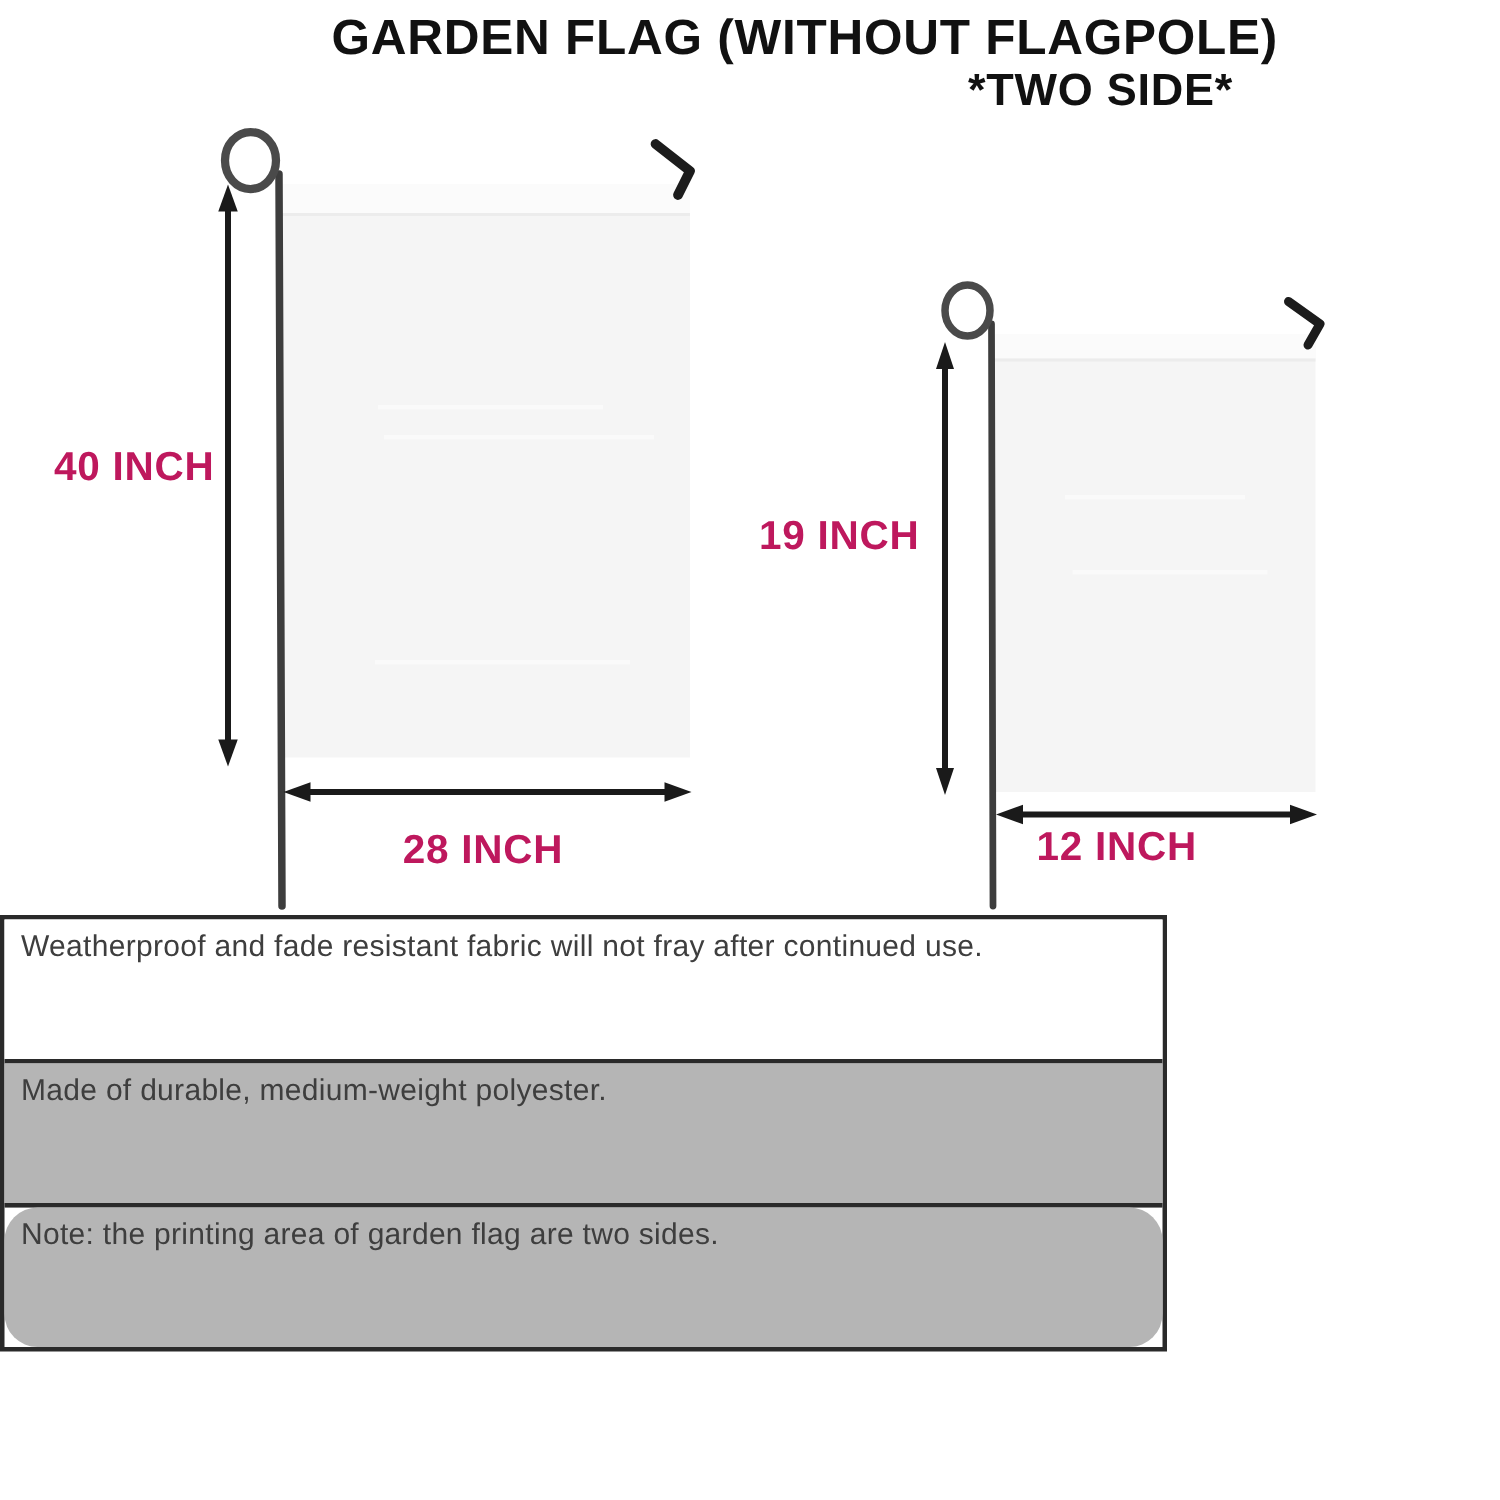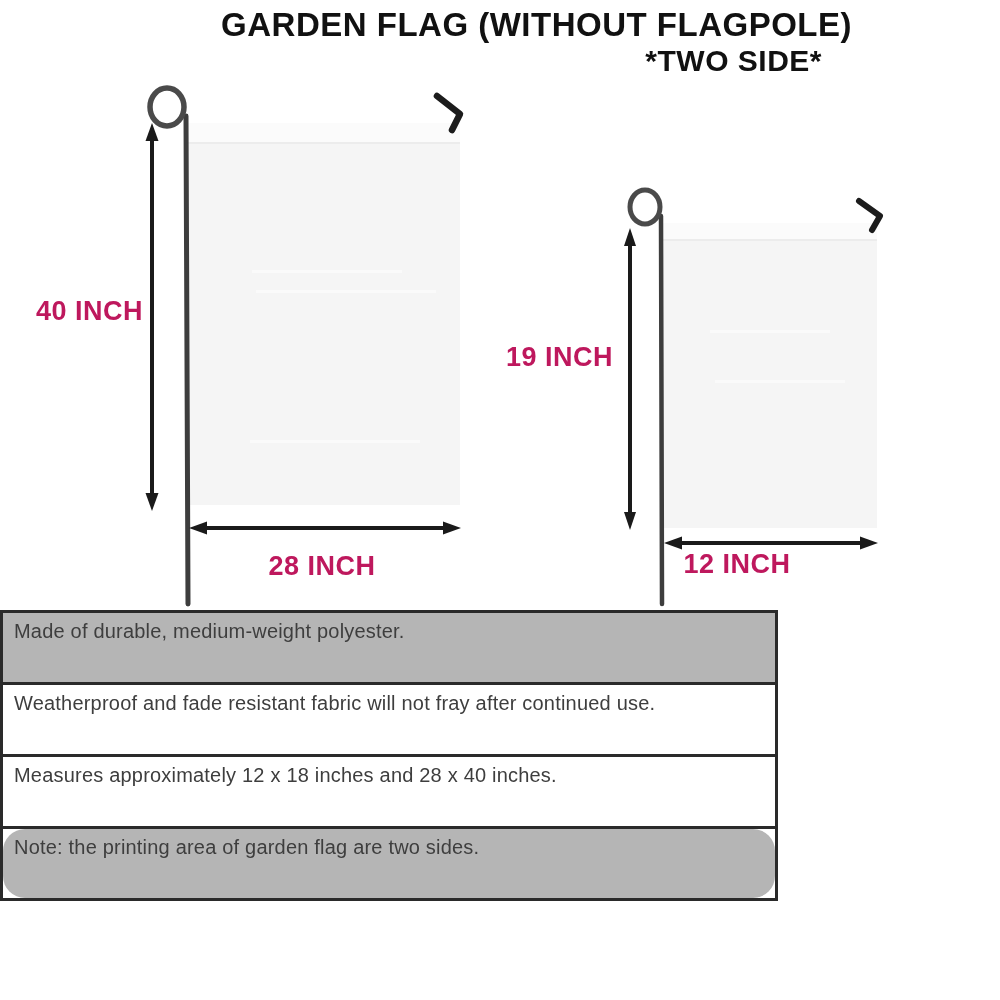--- a/index.html
+++ b/index.html
@@ -14,21 +14,21 @@
   .title-line2 { font-size: 30px; font-weight: 800; letter-spacing: 0.5px; line-height: 1.15; transform: translateX(-30px); }
 
   
   .diagram-svg { position: absolute; top: 0; left: 0; width: 1000px; height: 1000px; }
 
   
   .dim-label { position: absolute; font-size: 27px; font-weight: 700; color: #be185d; letter-spacing: 0.5px; white-space: nowrap; }
   .dim-label.h40 { top: 296px; left: 23px; width: 120px; text-align: right; }
   .dim-label.w28 { top: 507px; left: 242px; width: 160px; text-align: center; margin-top: 44px; }
   .dim-label.h18 { top: 342px; left: 493px; width: 120px; text-align: right; }
-  .dim-label.w12 { top: 549px; left: 657px; width: 160px; text-align: center; }
+  .dim-label.w12 { top: 549px; left: 691px; width: 160px; }
 
   
   .feature-table {
     position: absolute; top: 610px; left: 0; width: 778px; height: 291px;
     border: 3px solid #2a2a2a; display: flex; flex-direction: column; background: #ffffff;
   }
   .feature-row {
     flex: 1 1 0; padding: 7px 14px 0 11px;
     font-size: 20px; color: #3e3e3e; letter-spacing: 0.2px;
     border-bottom: 3px solid #2a2a2a;
@@ -102,19 +102,18 @@
       </g>
     </g>
   </svg>
 
   <div class="dim-label h40">40 INCH</div>
   <div class="dim-label w28">28 INCH</div>
   <div class="dim-label h18">19 INCH</div>
   <div class="dim-label w12">12 INCH</div>
 
   <div class="feature-table">
+    <div class="feature-row plain">Weatherproof and fade resistant fabric will not fray after continued use.</div>
     <div class="feature-row shaded">Made of durable, medium-weight polyester.</div>
-    <div class="feature-row plain">Weatherproof and fade resistant fabric will not fray after continued use.</div>
-    <div class="feature-row plain">Measures approximately 12 x 18 inches and 28 x 40 inches.</div>
     <div class="feature-row shaded">Note: the printing area of garden flag are two sides.</div>
   </div>
 
 </div>
 
 </body></html>

